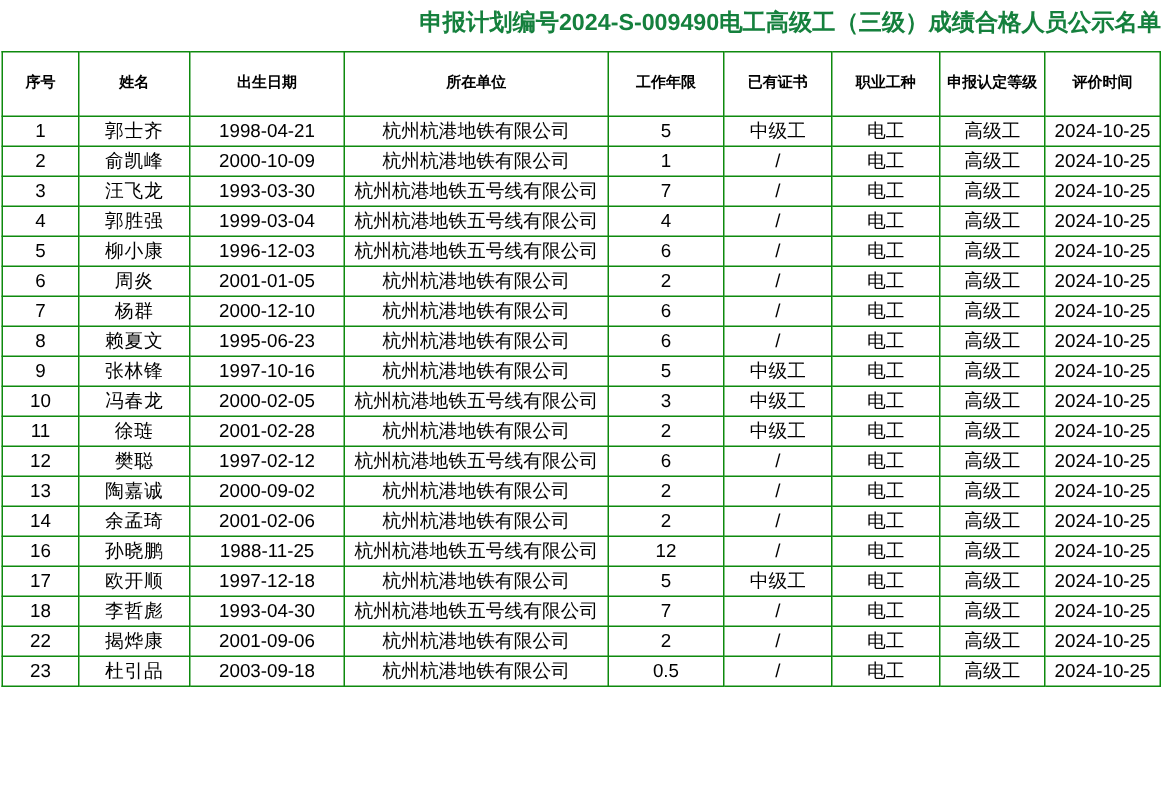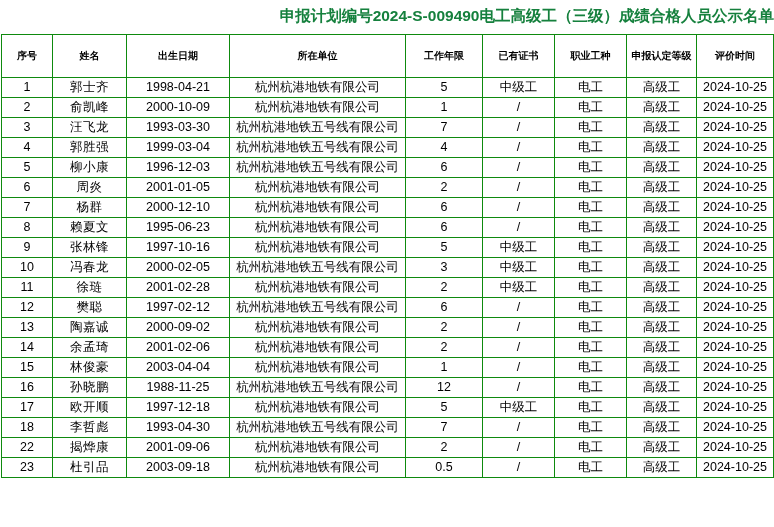--- a/index.html
+++ b/index.html
@@ -249,31 +249,20 @@
           <td class="name">余孟琦</td>
           <td>2001-02-06</td>
           <td class="unit">杭州杭港地铁有限公司</td>
           <td>2</td>
           <td>/</td>
           <td>电工</td>
           <td>高级工</td>
           <td>2024-10-25</td>
         </tr>
         <tr>
-          <td>15</td>
-          <td class="name">林俊豪</td>
-          <td>2003-04-04</td>
-          <td class="unit">杭州杭港地铁有限公司</td>
-          <td>1</td>
-          <td>/</td>
-          <td>电工</td>
-          <td>高级工</td>
-          <td>2024-10-25</td>
-        </tr>
-        <tr>
           <td>16</td>
           <td class="name">孙晓鹏</td>
           <td>1988-11-25</td>
           <td class="unit">杭州杭港地铁五号线有限公司</td>
           <td>12</td>
           <td>/</td>
           <td>电工</td>
           <td>高级工</td>
           <td>2024-10-25</td>
         </tr>

